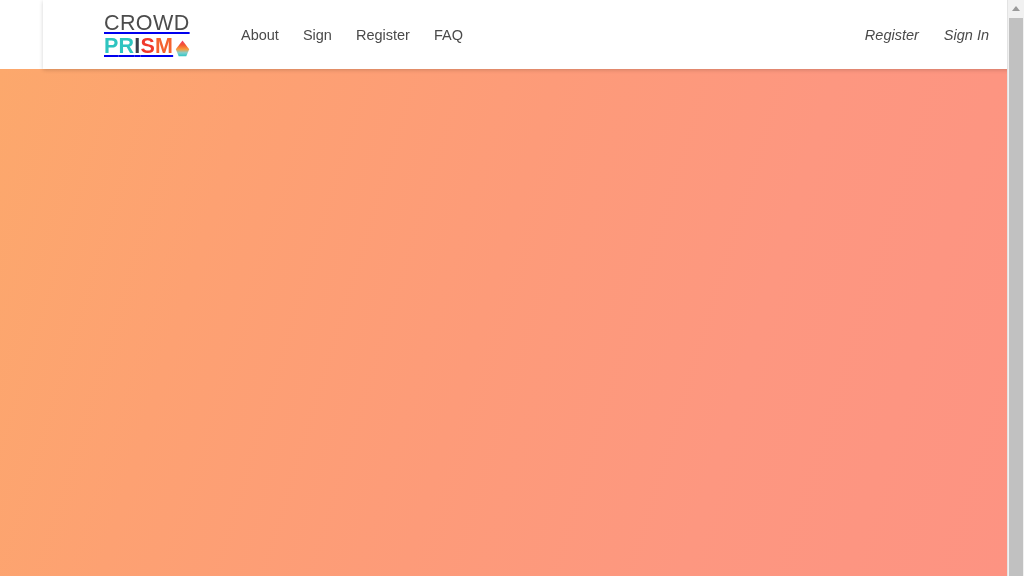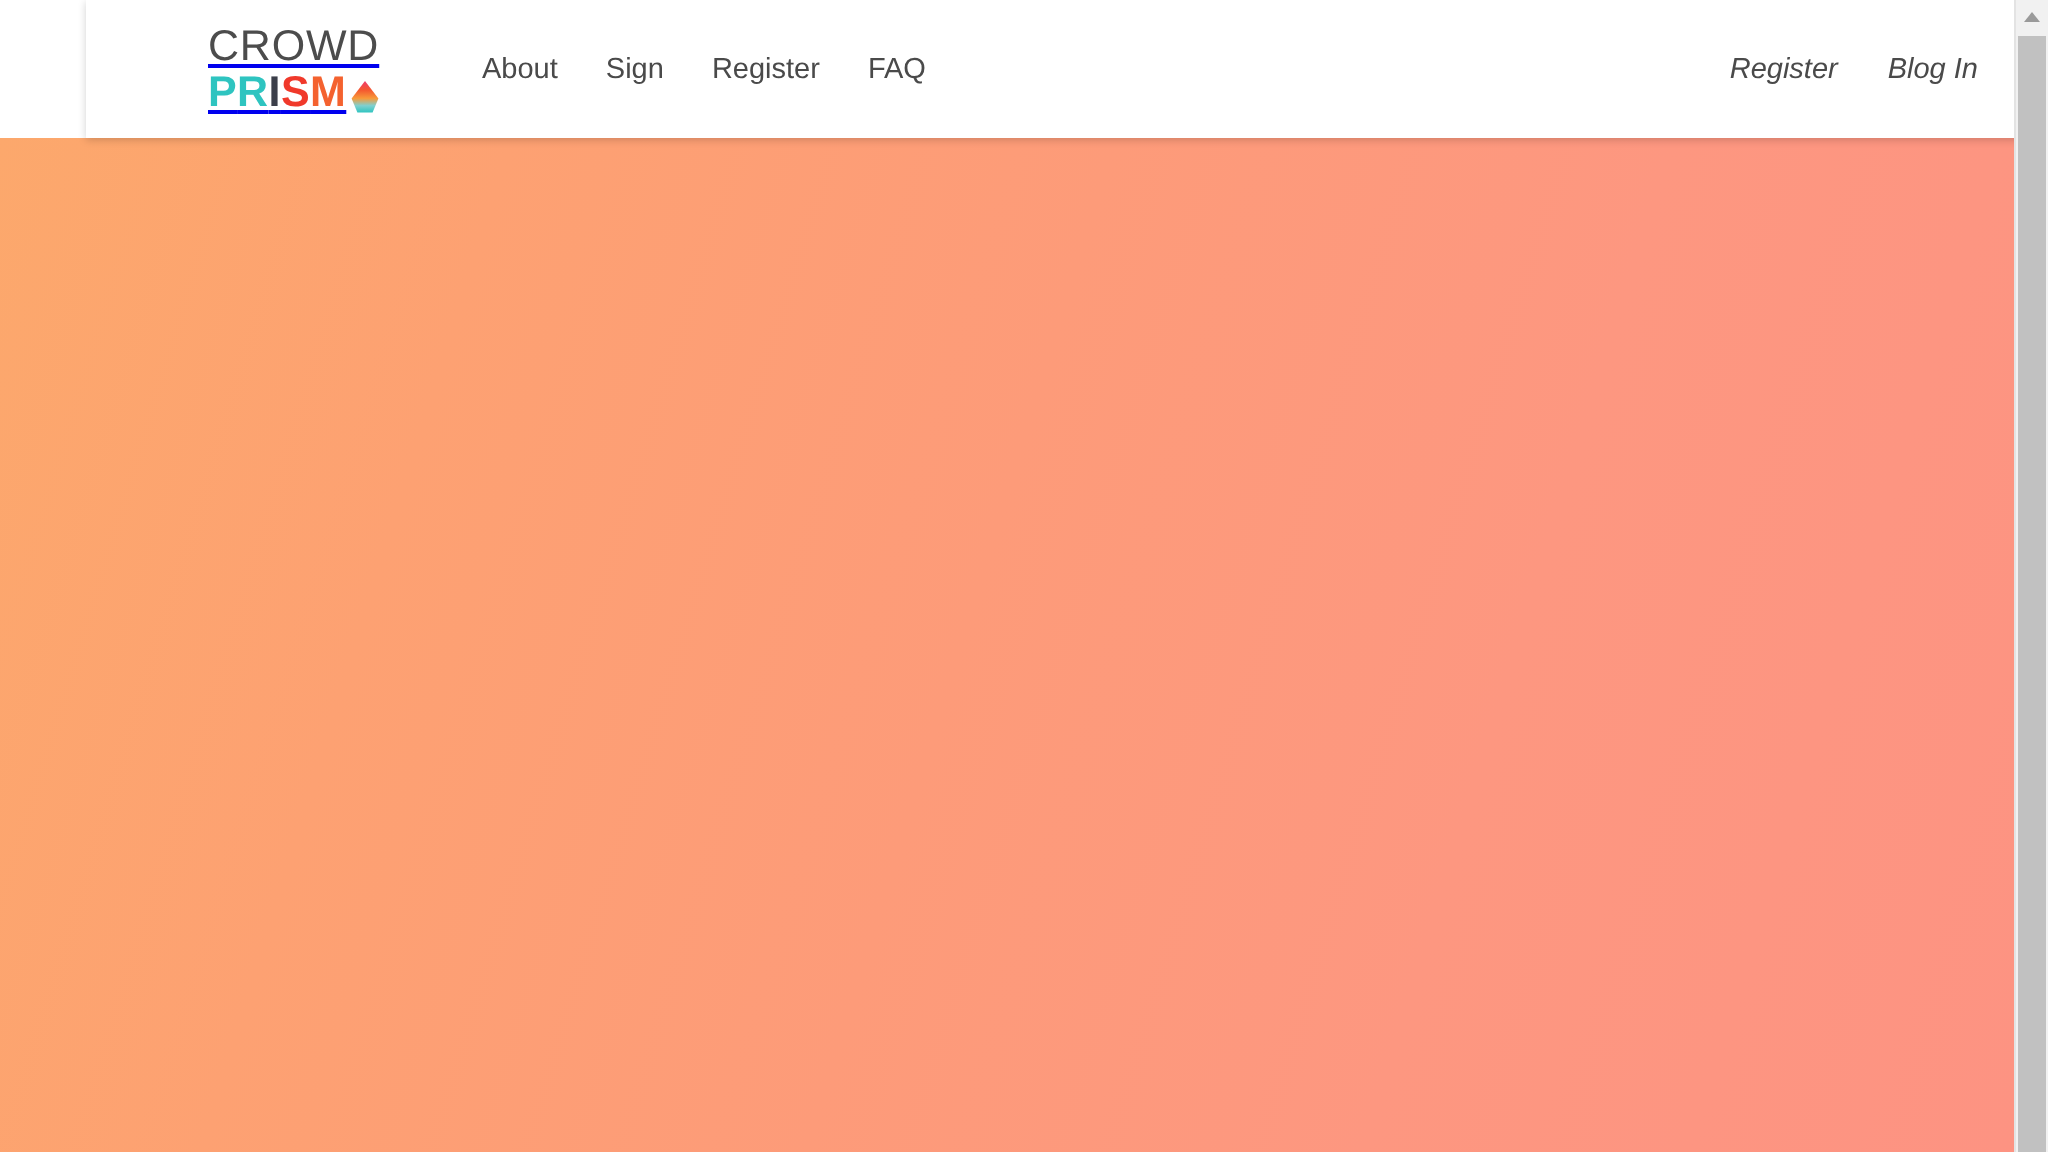--- a/index.html
+++ b/index.html
@@ -213,21 +213,21 @@
 
     <nav class="nav-links">
       <a class="nav-link" href="#">About</a>
       <a class="nav-link" href="#">Sign</a>
       <a class="nav-link" href="#">Register</a>
       <a class="nav-link" href="#">FAQ</a>
     </nav>
 
     <nav class="nav-right">
       <a class="nav-link" href="#">Register</a>
-      <a class="nav-link" href="#">Blog In</a>
+      <a class="nav-link" href="#">Sign In</a>
     </nav>
 
   </div>
 
 </div>
 
 <div class="scrollbar">
   <div class="sb-btn up">
     <span class="sb-arrow-up"></span>
   </div>

